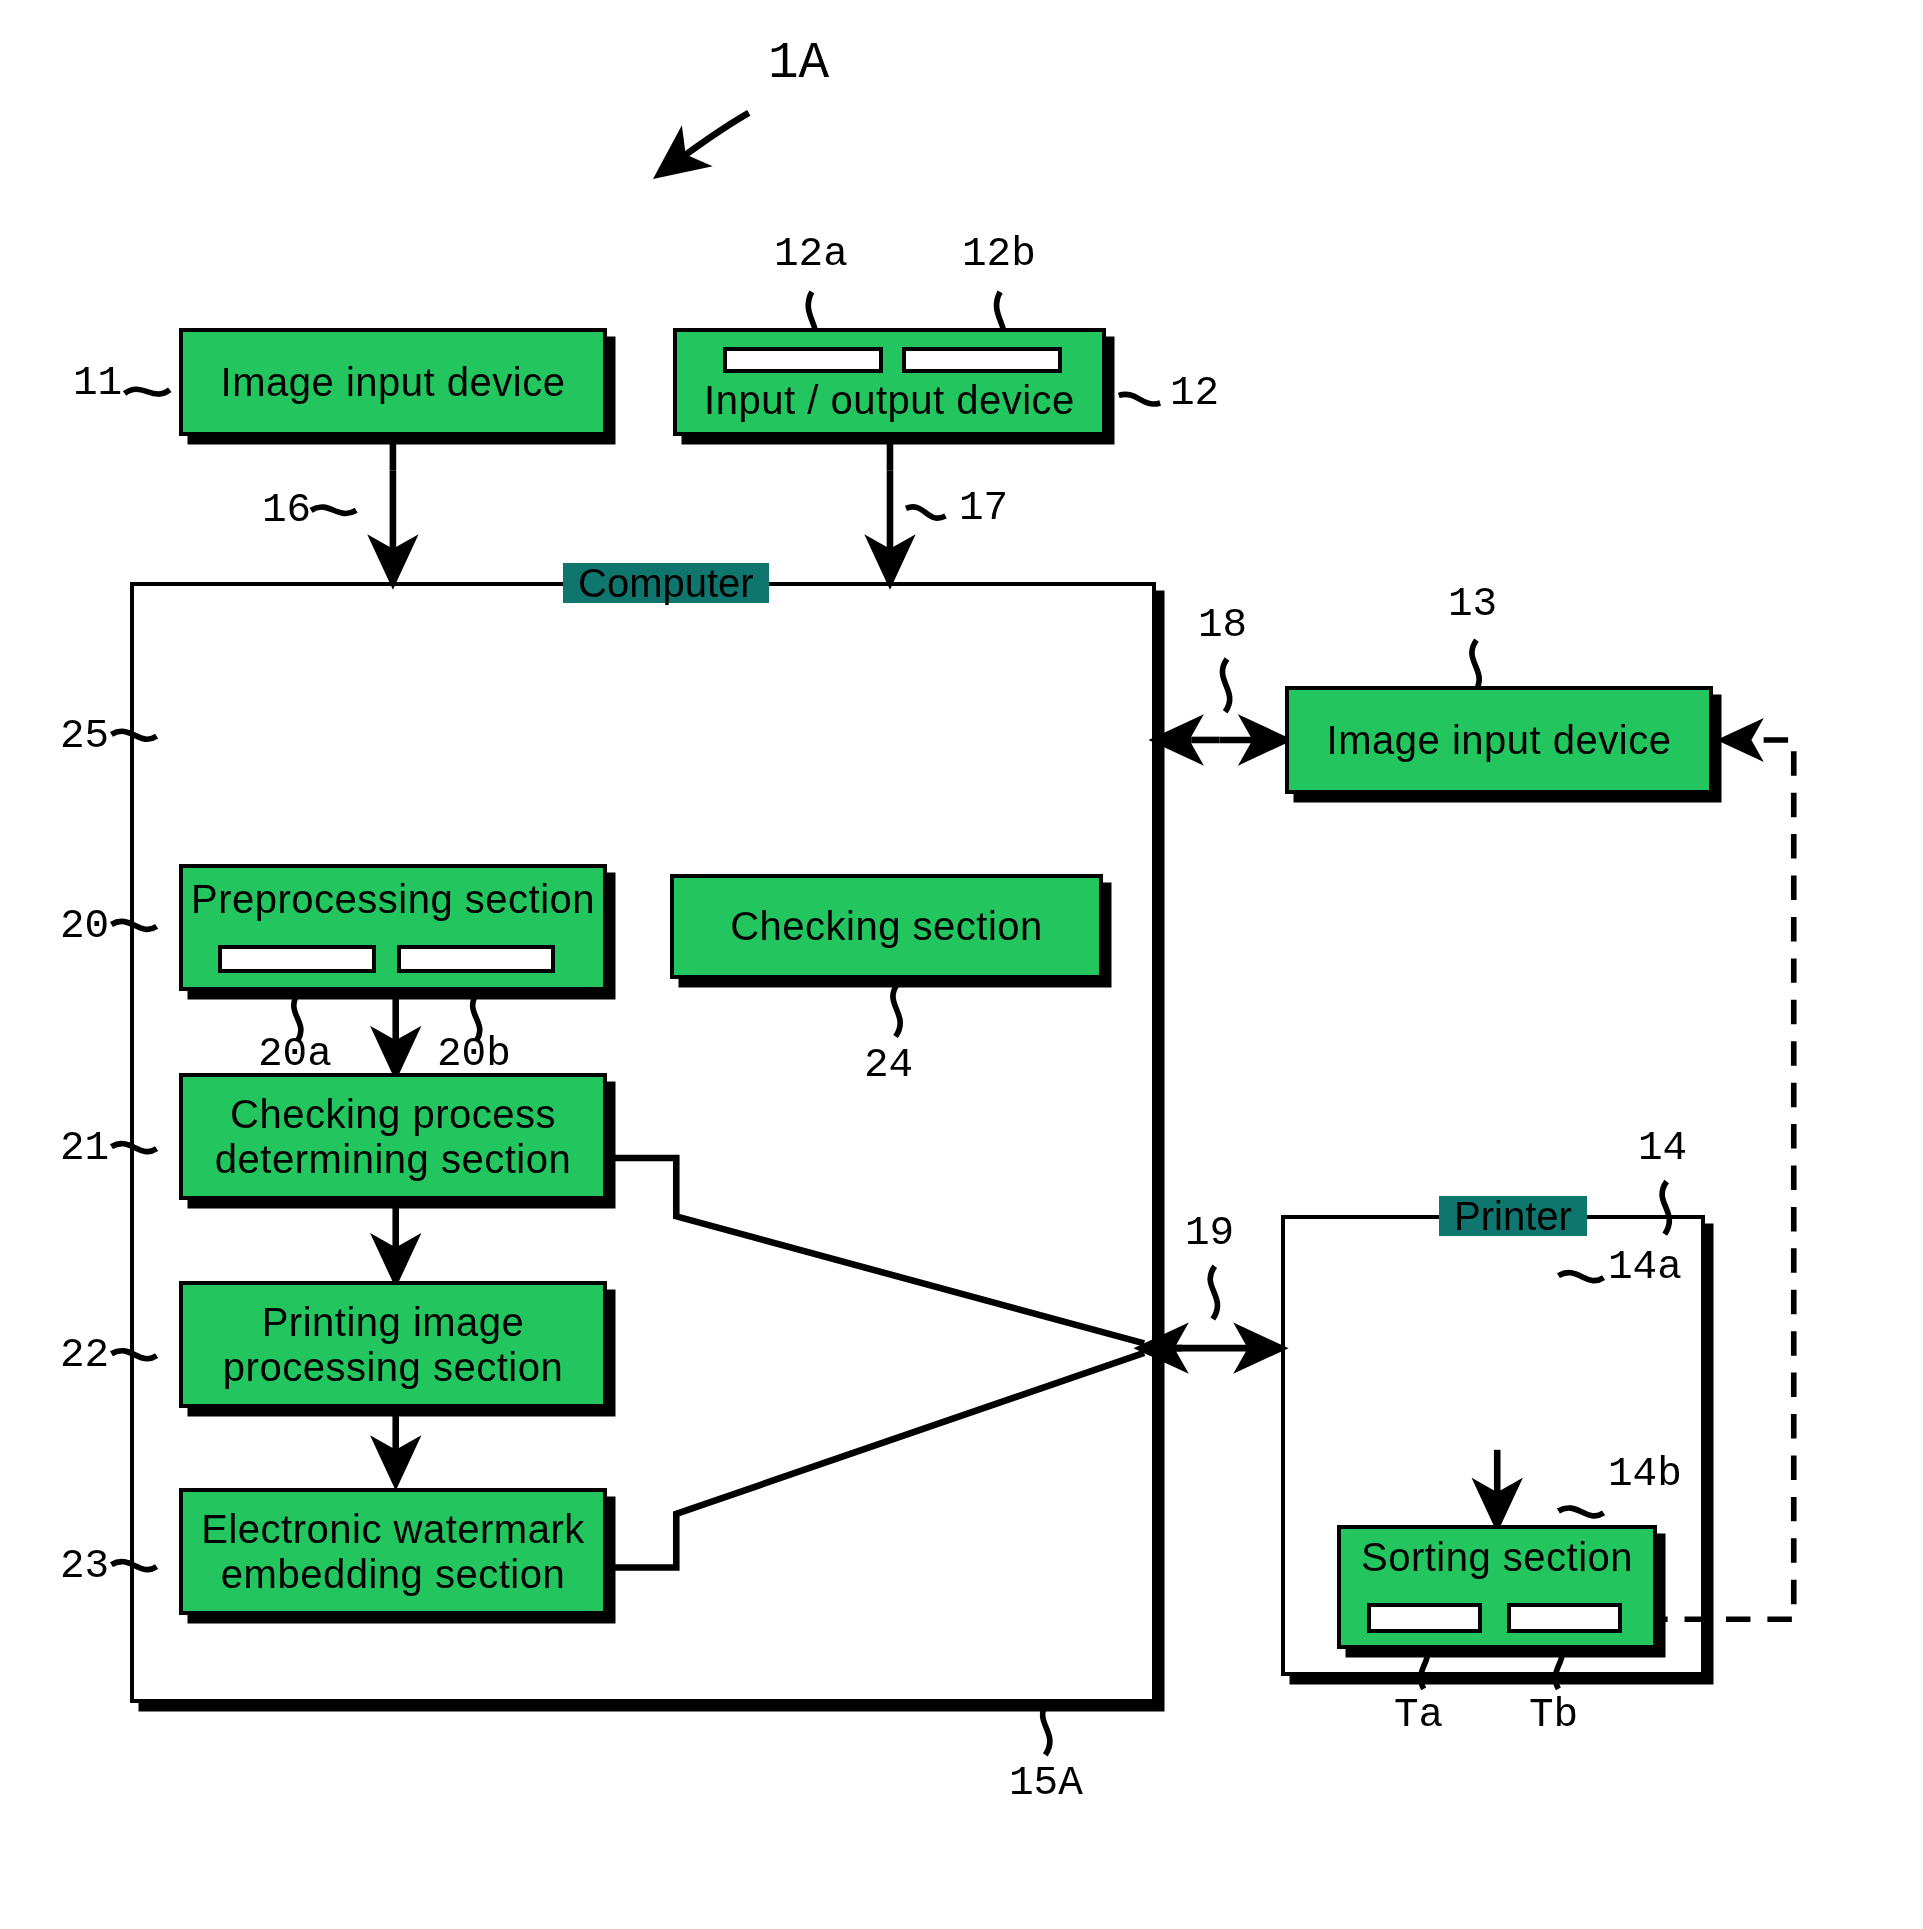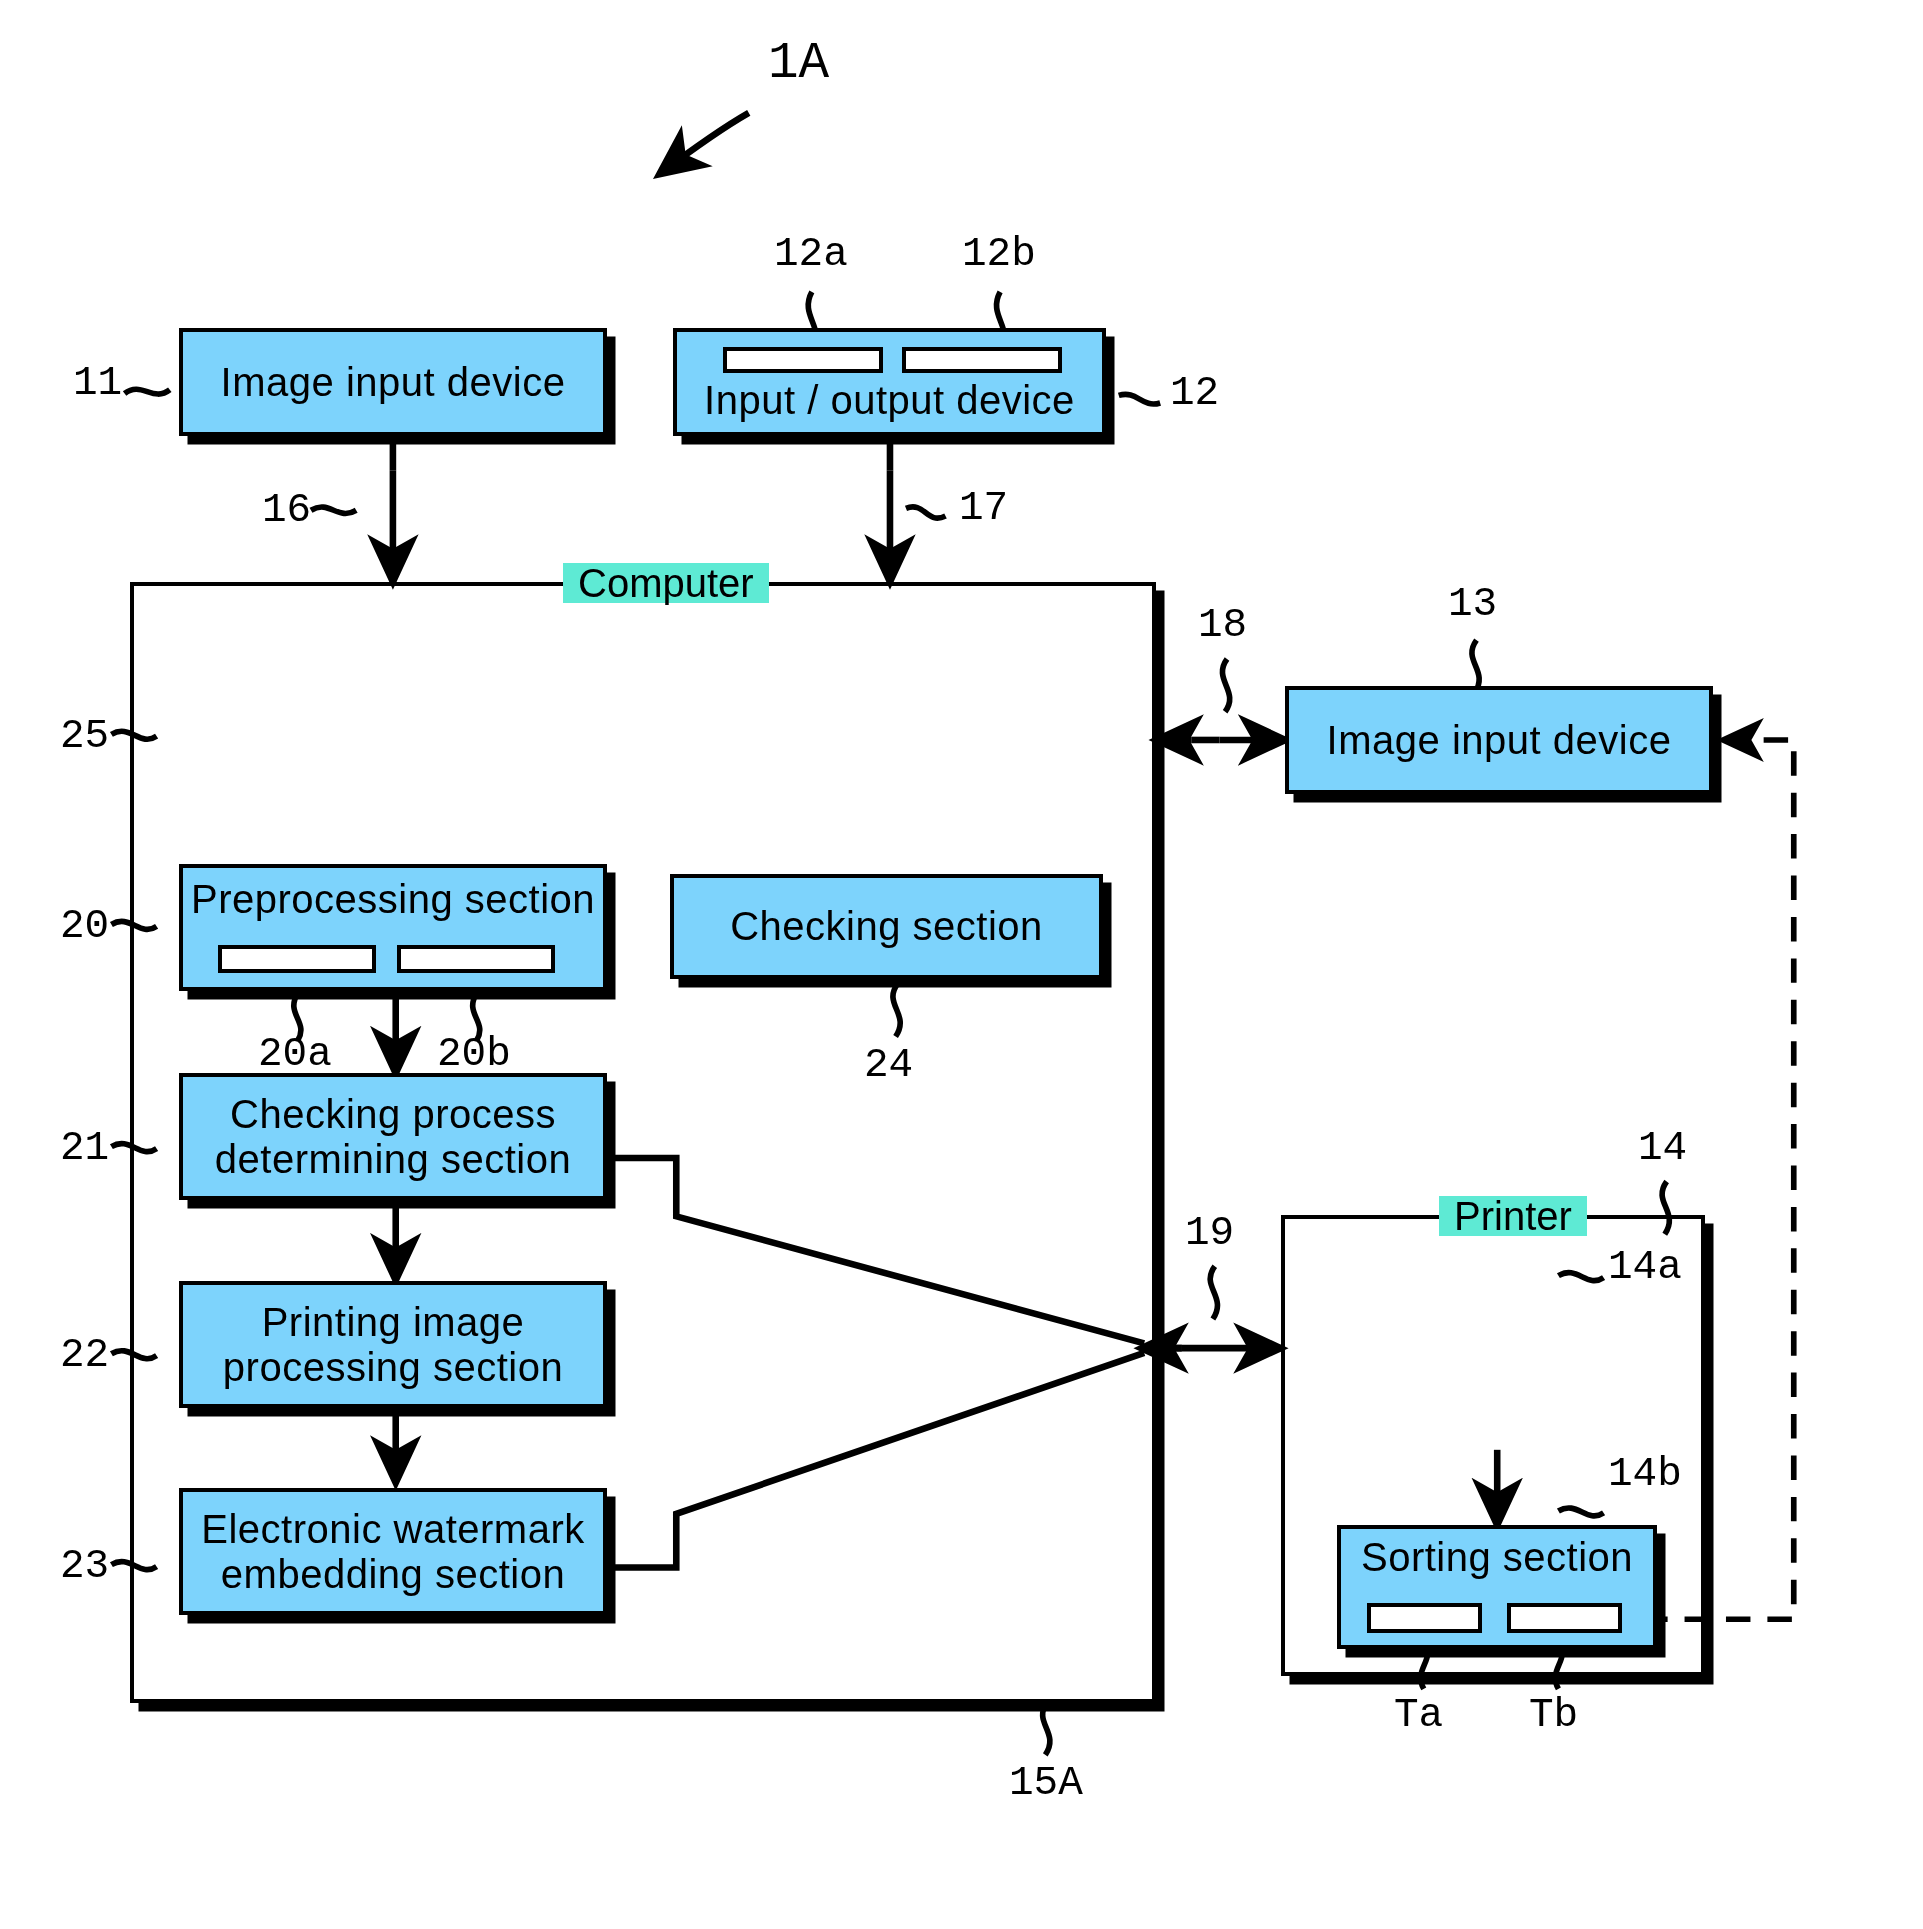--- a/index.html
+++ b/index.html
@@ -7,21 +7,21 @@
     font-family:"Liberation Sans", sans-serif;
     width:1924px;height:1929px;position:relative;overflow:hidden;
     color:#000;
   }
   #stage{position:absolute;left:0;top:0;width:1924px;height:1929px;}
   svg.layer{position:absolute;left:0;top:0;width:1924px;height:1929px;overflow:visible;}
 
   
   .box{
     position:absolute;
-    background:#7dd3fc;
+    background:#22c55e;
     border:4.7px solid #000;
     box-shadow:8.5px 8.5px 0 0 #000;
     box-sizing:border-box;
     display:flex;
     align-items:center;
     justify-content:center;
     text-align:center;
     line-height:1.12;
     font-size:40px;
     letter-spacing:0.5px;
@@ -34,21 +34,21 @@
   .container-box{
     position:absolute;
     background:transparent;
     border:4.7px solid #000;
     box-shadow:8.5px 8.5px 0 0 #000;
     box-sizing:border-box;
     z-index:1;
   }
   .container-label{
     position:absolute;
-    background:#5eead4;
+    background:#0f766e;
     font-size:40px;
     padding:0 15px;
     white-space:nowrap;
     z-index:5;
     line-height:1;
   }
 
   
   .slot{
     position:absolute;

